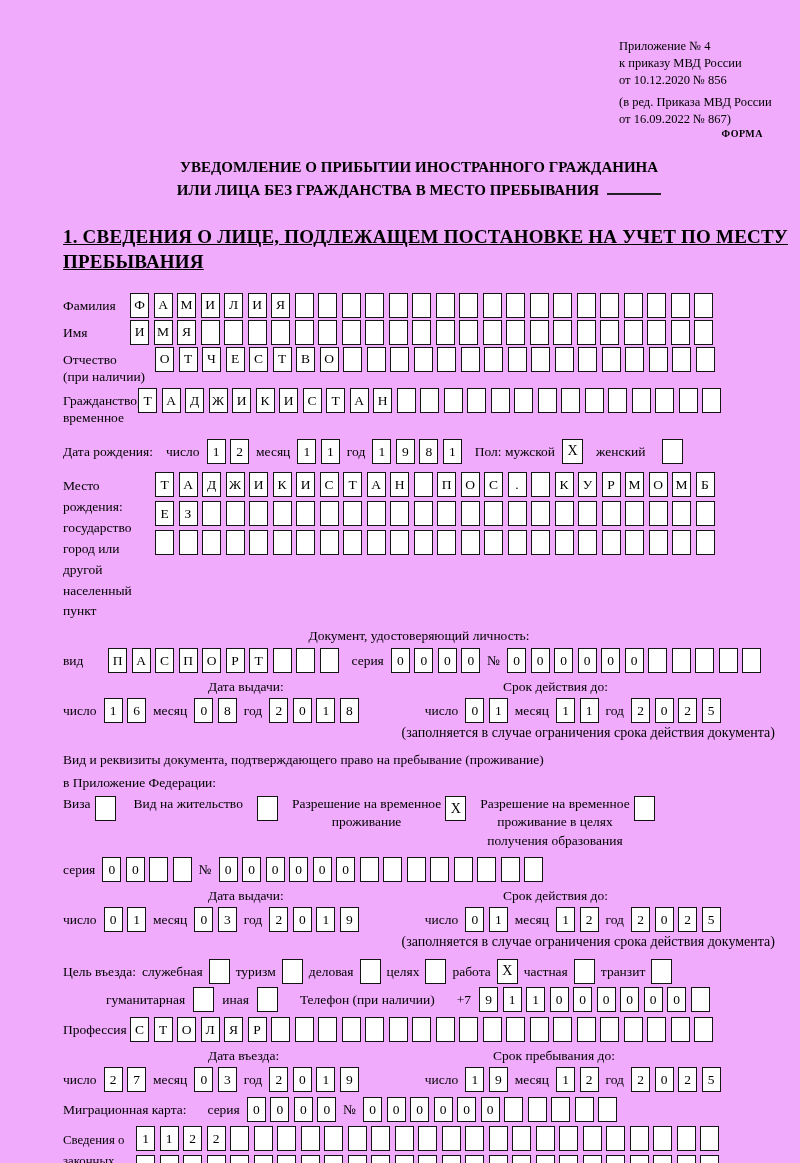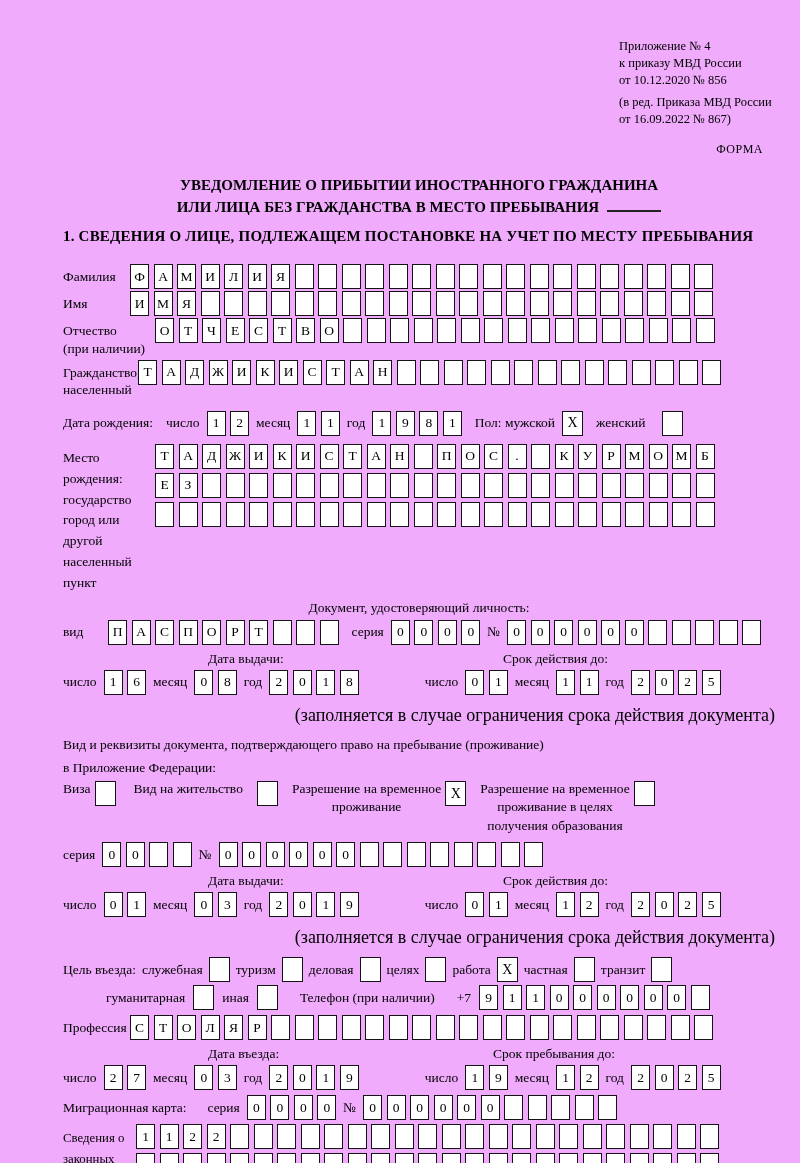--- a/index.html
+++ b/index.html
@@ -6,43 +6,43 @@
   .page{
     width:800px;height:1163px;background:#f0abfc;color:#000;
     font-family:"Liberation Serif","DejaVu Serif",serif;
     font-size:13.5px;line-height:1.3;
     box-sizing:border-box;padding:38px 0 0 63px;
     position:relative;overflow:hidden;margin:0 auto;
   }
   
   .hdr-note{margin-left:556px;font-size:12.5px;line-height:1.35;}
   .hdr-note .sub{margin-top:5px;}
-  .form-marker{width:700px;text-align:right;font-weight:normal;font-size:12px;margin-top:15px;letter-spacing:.5px;}
+  .form-marker{width:700px;text-align:right;font-weight:bold;font-size:10px;letter-spacing:.5px;}
   
   .title{width:712px;text-align:center;font-weight:bold;font-size:15px;margin-top:16px;line-height:1.5;}
   .title-underline{display:inline-block;width:54px;border-bottom:2px solid #222;height:12px;margin-left:8px;}
-  .section-heading{font-weight:bold;font-size:15px;margin-top:8px;letter-spacing:.2px;}
+  .section-heading{font-weight:bold;font-size:19px;margin-top:24px;letter-spacing:.2px;text-decoration:underline;}
   
   .boxes{display:flex;gap:4.5px;flex-wrap:nowrap;}
   .box{width:17px;height:23px;border:1.6px solid #141414;display:flex;align-items:center;justify-content:center;
        font-size:13.5px;flex:none;background:#fff;}
   .cb{width:19px;height:23px;border:1.6px solid #141414;display:inline-flex;align-items:center;justify-content:center;
       font-size:14px;flex:none;background:#fff;}
   .frow{display:flex;align-items:flex-start;margin-top:2px;}
   .flabel{flex:none;padding-top:4px;}
   .w67{width:67px;} .w75{width:75px;} .w92{width:92px;} .w73{width:73px;font-size:12.8px;}
   .stack{display:flex;flex-direction:column;gap:4px;}
   .inline-row{display:flex;align-items:center;gap:7px;margin-top:3px;}
   .lbl{white-space:nowrap;}
   .doc-heading{width:712px;text-align:center;font-weight:normal;margin-top:5px;font-size:13.5px;}
   .date-heads{position:relative;height:17px;margin-top:5px;}
   .dh{position:absolute;top:0;white-space:nowrap;}
   .dh1{left:145px;} .dh2{left:440px;}
   .rgap{width:52px;flex:none;}
-  .fine{font-size:18px;text-align:right;width:712px;margin-top:9px;}
+  .fine{font-size:14px;text-align:right;width:712px;margin-top:1px;}
   .para{margin-top:9px;}
   .center-lines{text-align:center;line-height:1.35;}
   .visa-row{display:flex;align-items:flex-start;gap:4px;margin-top:4px;}
   .visa-row .cb{margin-top:1px;}
   .ml6{margin-left:6px;} .ml14{margin-left:14px;} .ml10{margin-left:10px;}
   .purpose2{margin-left:43px;}
 </style>
 </head>
 <body>
 
@@ -156,21 +156,21 @@
         <div class="box"></div>
         <div class="box"></div>
         <div class="box"></div>
         <div class="box"></div>
       </div>
   </div>
 
   <div class="frow">
     <div class="flabel w75">
       <div>Гражданство,</div>
-      <div>населенный</div>
+      <div>временное</div>
     </div>
     <div class="boxes">
         <div class="box">Т</div>
         <div class="box">А</div>
         <div class="box">Д</div>
         <div class="box">Ж</div>
         <div class="box">И</div>
         <div class="box">К</div>
         <div class="box">И</div>
         <div class="box">С</div>

